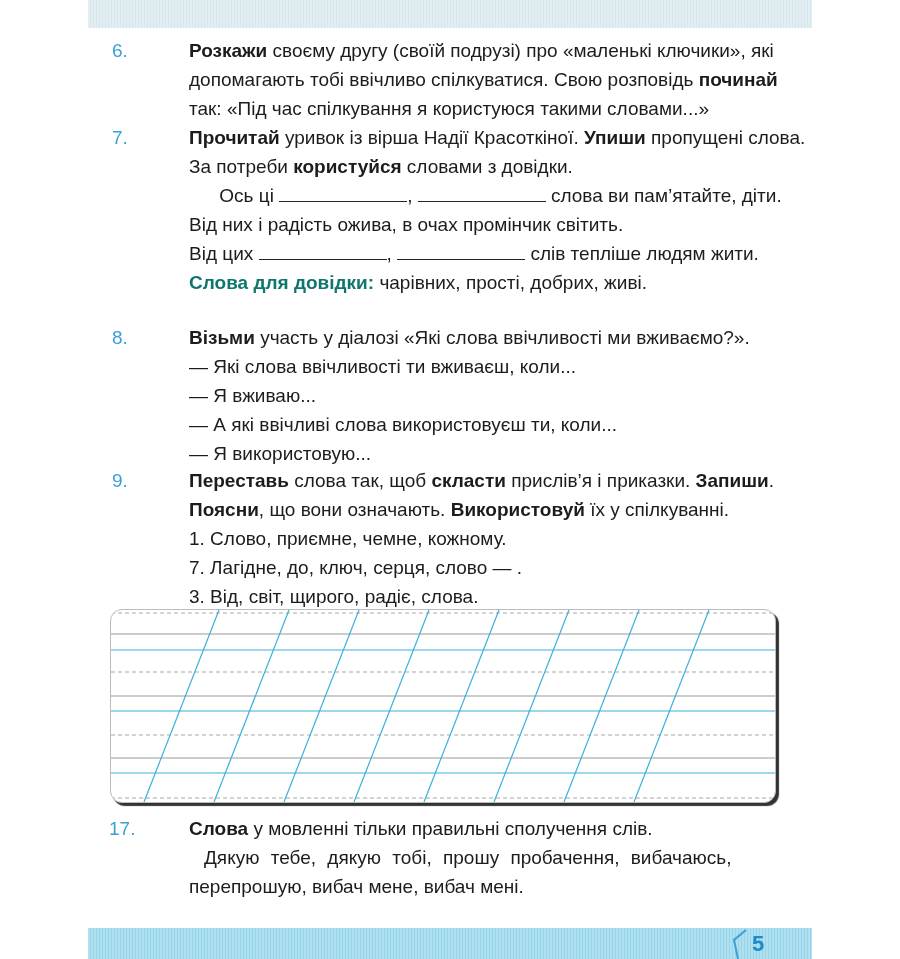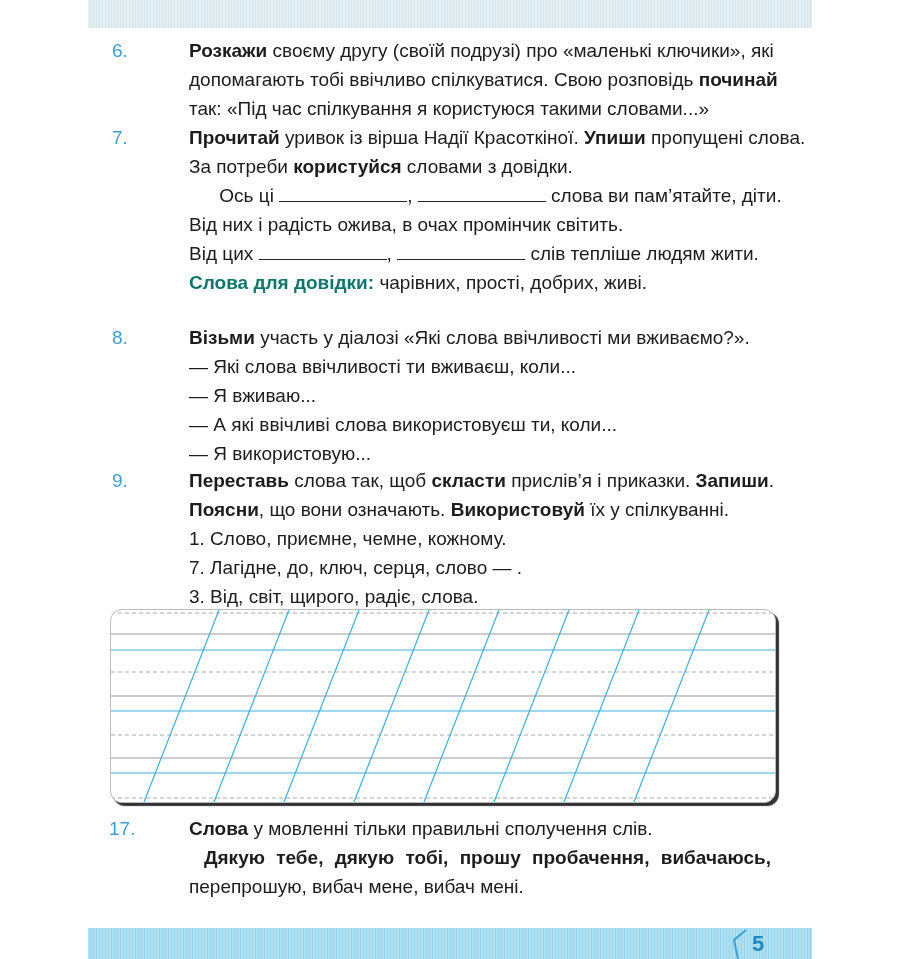--- a/index.html
+++ b/index.html
@@ -14,21 +14,21 @@
   .content { position: absolute; left: 0; top: 0; width: 900px; }
   .task { position: absolute; left: 112px; width: 680px; font-size: 19px; line-height: 29px; }
   .num { position: absolute; left: 0; color: #3aa0d5; }
   .body { position: absolute; left: 35px; width: 650px; }
   .line { white-space: nowrap; margin-left: 42px; }
   b { font-weight: bold; }
   .italic { }
   .hint-label { color: #0f766e; font-weight: bold; }
   .blank { display: inline-block; width: 128px; border-bottom: 1.5px solid #222; height: 18px; vertical-align: baseline; }
   .indent { padding-left: 15px; text-align: center; }
-  .justify { text-align: justify; text-align-last: left; white-space: normal; font-weight: bold; }
+  .justify { text-align: justify; text-align-last: left; white-space: normal; }
   .writing-area { position: absolute; left: 110px; top: 609px; width: 664px; height: 192px;
                   border: 1px solid #bbb; border-radius: 12px; background: #fff;
                   box-shadow: 3px 3px 1px #333; overflow: hidden; }
   .writing-area svg { position: absolute; left: 0; top: 0; }
 </style>
 </head>
 <body>
 
 <div class="band-top"></div>
 

